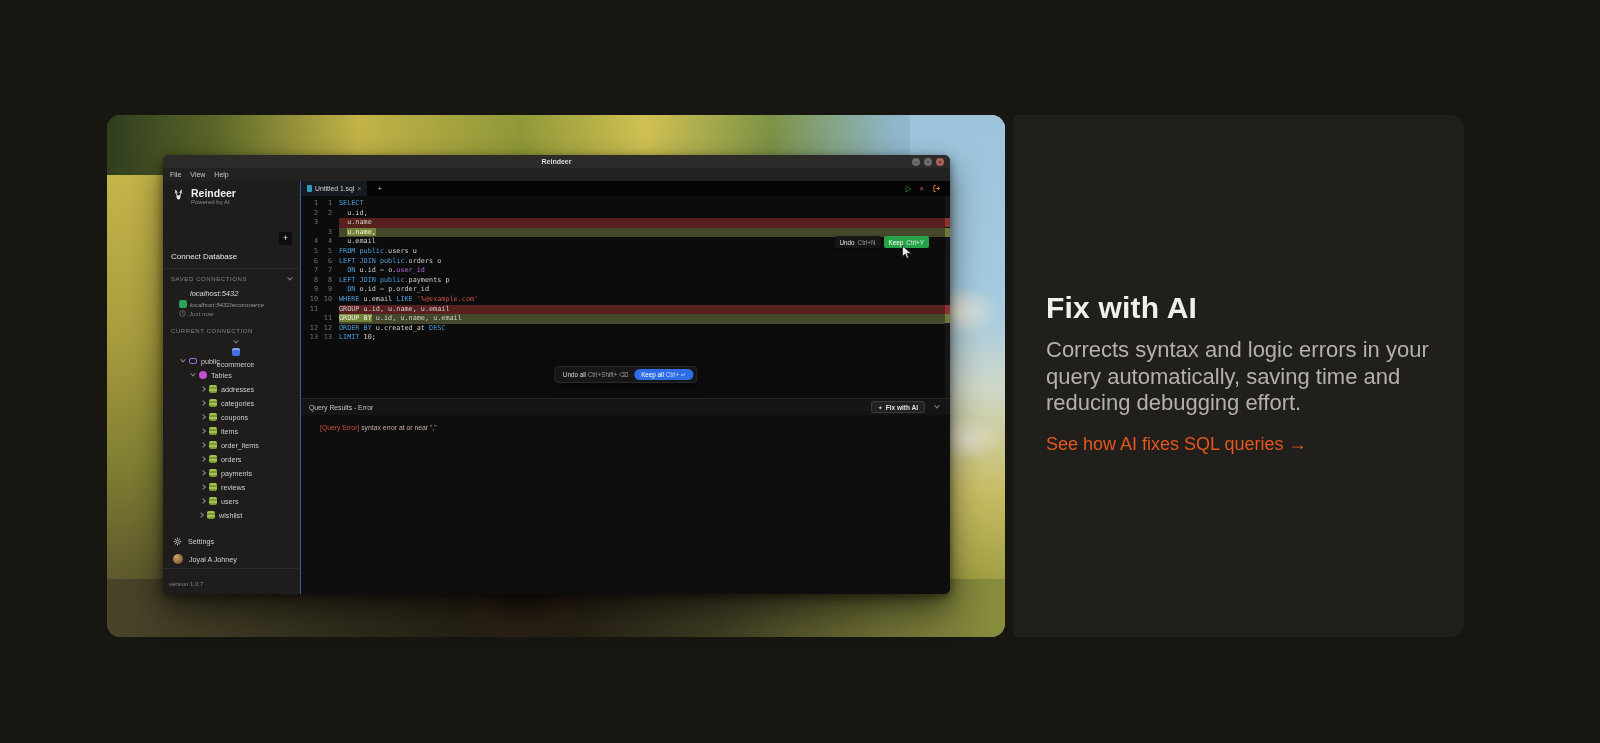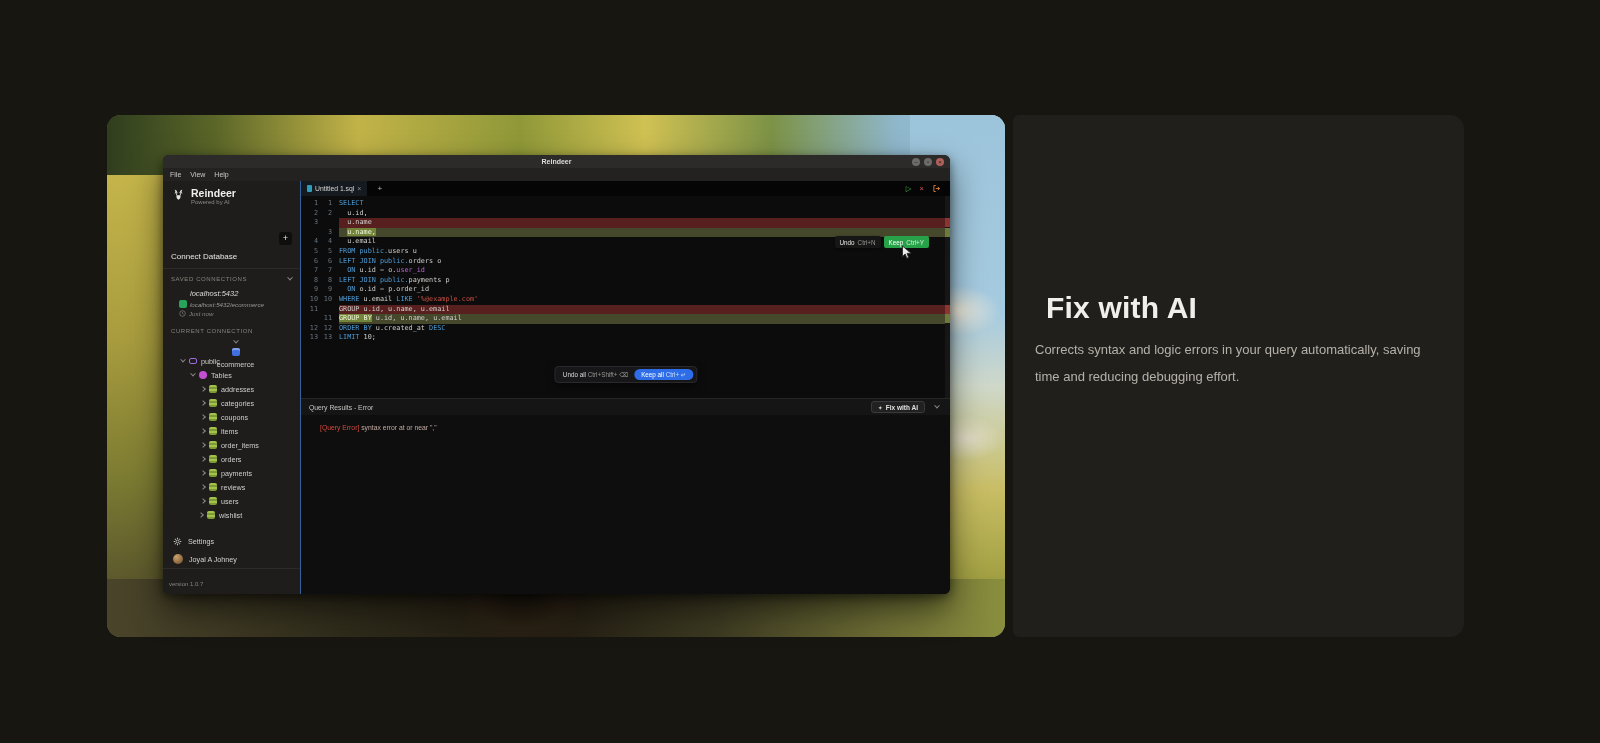--- a/index.html
+++ b/index.html
@@ -19,21 +19,21 @@
   .art-bottom { position:absolute; bottom:0; left:0; right:0; height:58px;
     background:linear-gradient(90deg,#4a452a 0%,#2e2a1a 28%,#201a10 48%,#3d3a22 68%,#6b6c34 86%,#8a8f3e 100%); }
   .cloud { position:absolute; border-radius:50%; filter:blur(1px); }
   .cloud.c1 { right:4px; top:170px; width:90px; height:52px; background:radial-gradient(ellipse at center,#ece7d6 0%,rgba(236,231,214,0) 70%); }
   .cloud.c2 { right:0; top:300px; width:76px; height:46px; background:radial-gradient(ellipse at center,#e0dcc8 0%,rgba(224,220,200,0) 70%); }
   .trunk { position:absolute; bottom:0; left:40%; width:110px; height:52px; border-radius:14px 14px 0 0;
     background:radial-gradient(ellipse at 50% 0%,#17120b 0%,#2a2114 60%,rgba(42,33,20,0) 100%); }
 
   .text-card { position:absolute; left:1013px; top:115px; width:451px; height:522px; background:#211f1b; border-radius:6px 14px 14px 6px; }
   .feature-title { position:absolute; left:33px; top:176px; font-size:30px; font-weight:700; color:#f1efe9; letter-spacing:.2px; }
-  .feature-desc { position:absolute; left:22px; top:222px; width:392px; font-size:13px; line-height:26.5px; color:#b5b1a9; }
+  .feature-desc { position:absolute; left:33px; top:222px; width:392px; font-size:22px; line-height:26.5px; color:#b5b1a9; }
   .feature-link { position:absolute; left:33px; top:319px; font-size:18px; color:#e4571e; text-decoration:none; cursor:pointer; }
 
   
   .appwin { position:absolute; left:163px; top:155px; width:787px; height:439px; border-radius:6px;
     background:#1e1d1b; box-shadow:0 14px 32px rgba(0,0,0,.55), 0 3px 10px rgba(0,0,0,.45); display:flex; flex-direction:column; }
   .titlebar { height:13px; background:#2c2b29; border-radius:6px 6px 0 0; display:flex; align-items:center; justify-content:center; position:relative; flex:0 0 auto; }
   .win-title { font-size:7px; font-weight:700; color:#dddcda; }
   .win-controls { position:absolute; right:6px; top:3px; display:flex; gap:4px; }
   .wbtn { width:8px; height:8px; border-radius:50%; background:#6b6b69; color:#23221f; font-size:6px; line-height:8px; text-align:center; cursor:pointer; }
   .wbtn.close { background:#b0615a; }
@@ -452,15 +452,16 @@
             </div>
           </div>
         </div>
       </div>
     </div>
   </div>
 
   <div class="text-card">
     <h1 class="feature-title">Fix with AI</h1>
     <p class="feature-desc">Corrects syntax and logic errors in your query automatically, saving time and reducing debugging effort.</p>
+    <a class="feature-link">See how AI fixes SQL queries →</a>
   </div>
 
 </div>
 
 </body></html>

